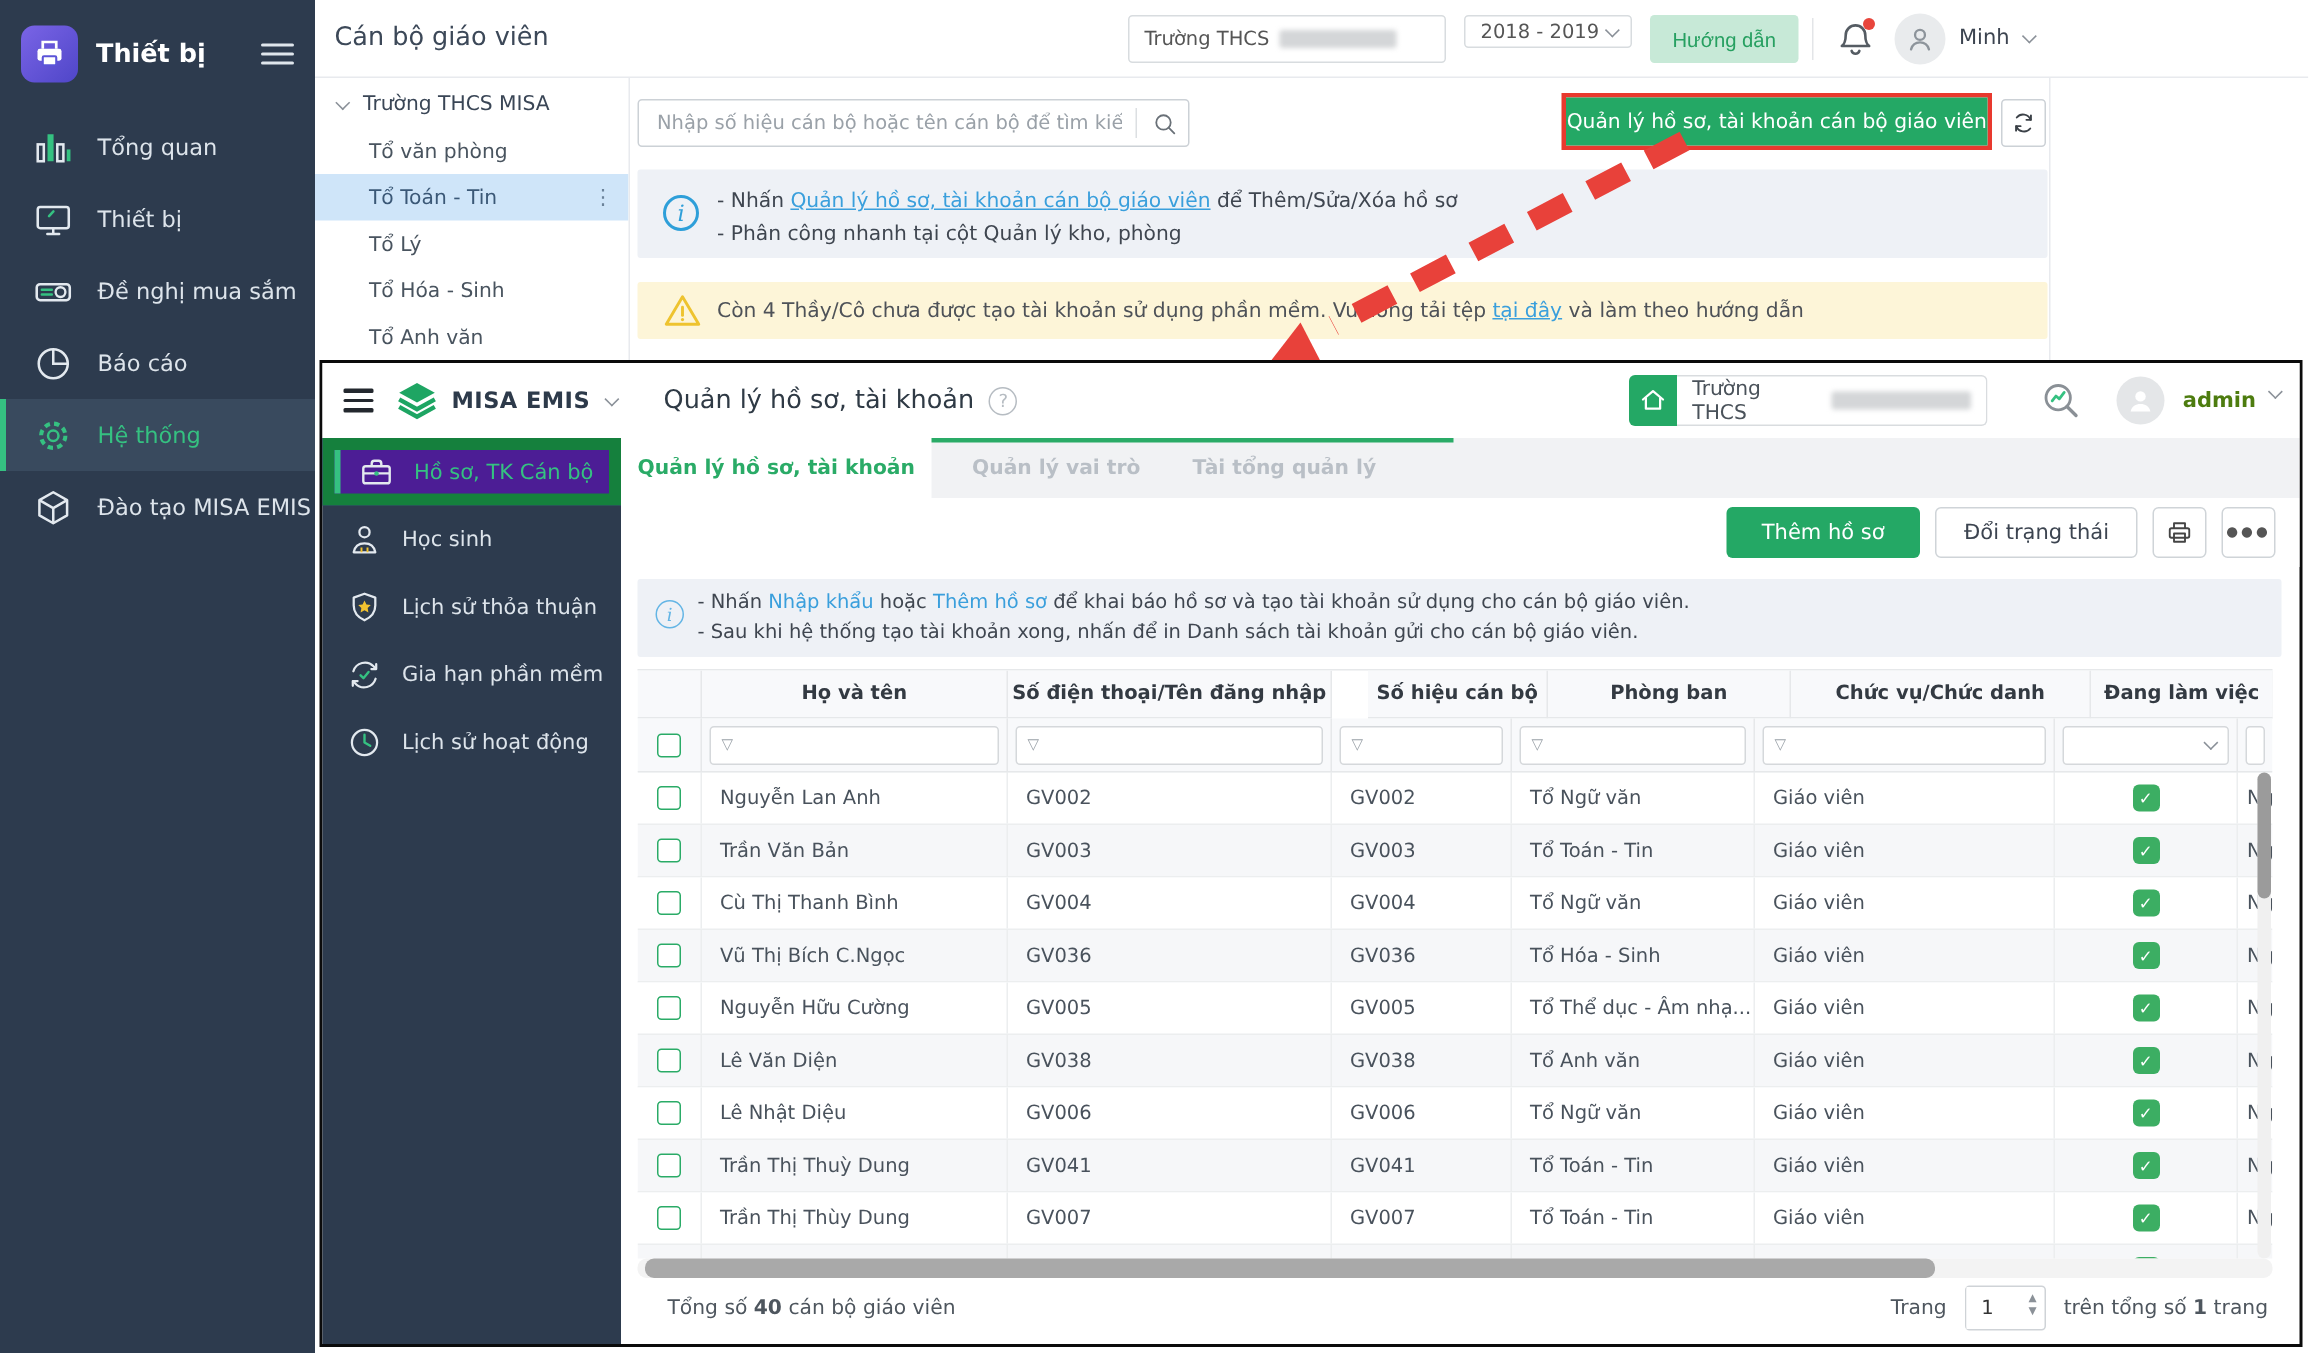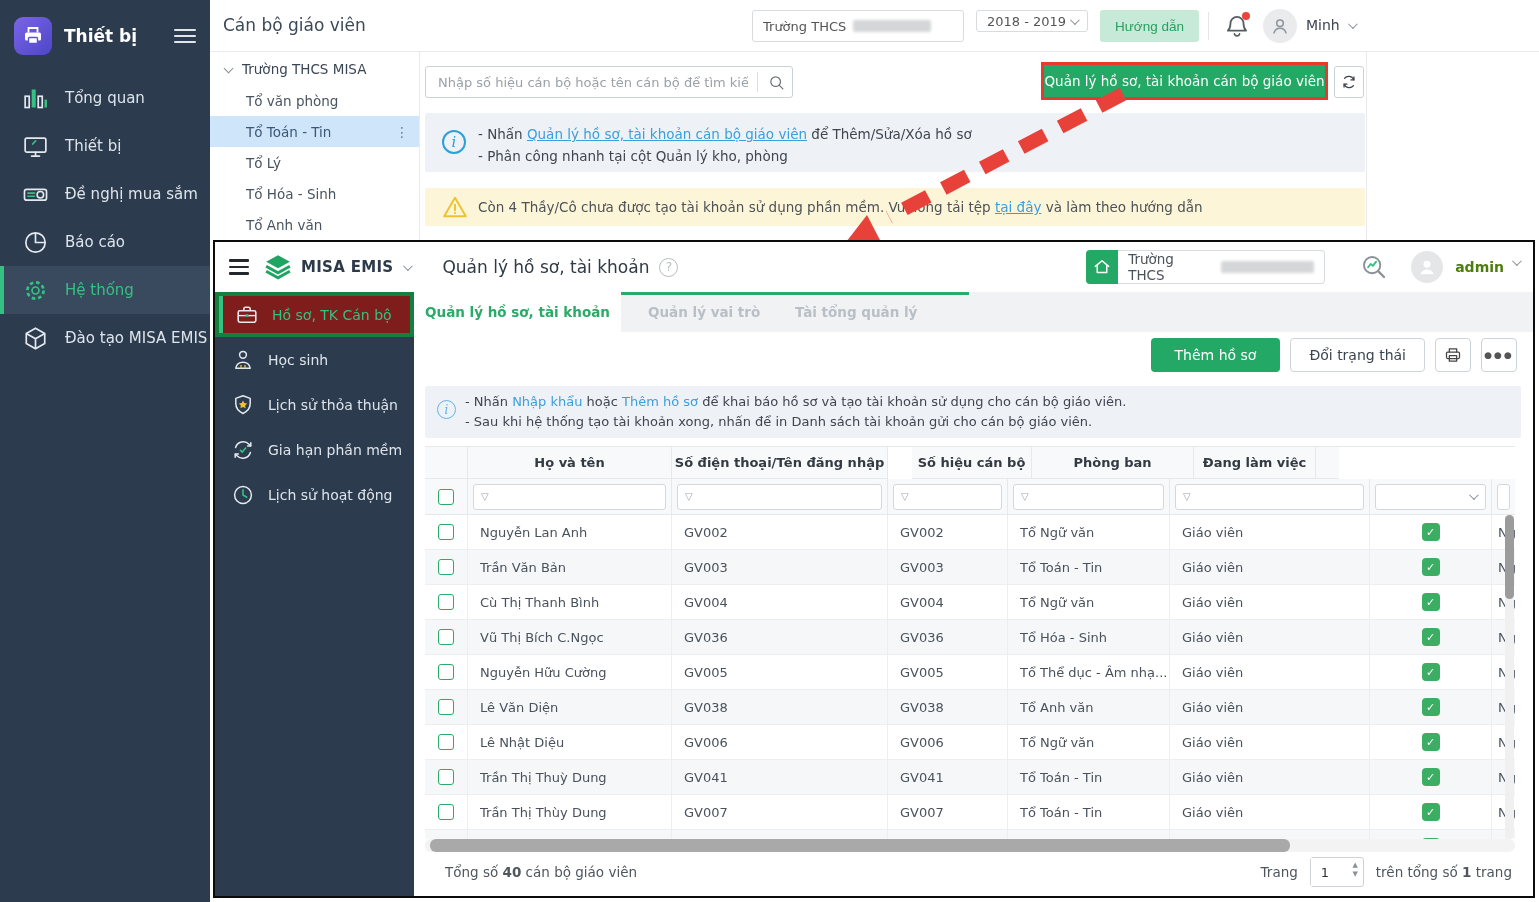--- a/index.html
+++ b/index.html
@@ -84,21 +84,21 @@
   .mag-ic svg { width:30px; height:30px; }
   .m-avatar { width:32px; height:32px; border-radius:50%; background:#e4e6e8; display:flex; align-items:center; justify-content:center; margin-left:10px; }
   .m-avatar svg { width:22px; height:22px; }
   .m-user { font-size:14px; color:#4d7c0f; display:flex; align-items:flex-start; gap:8px; cursor:pointer;font-weight:bold; }
 
   .m-body { flex:1; display:flex; min-height:0; }
   .m-sidebar { width:199px; flex:none; background:#2d3b4e; padding-top:0; }
   .m-item { position:relative; display:flex; align-items:center; gap:13px; height:45px; padding-left:16px; color:#dde4eb; font-size:14px; cursor:pointer; }
   .m-item .m-ic { width:24px; height:24px; flex:none; color:#e3e9ef; }
   .m-item .m-ic svg { width:24px; height:24px; }
-  .m-item.active { background:#7f1d1d; color:#35c181; border:4px solid #15803d; }
+  .m-item.active { background:#4c1d95; color:#35c181; border:8px solid #15803d; }
   .m-item.active::before { content:""; position:absolute; left:0; top:0; bottom:0; width:4px; background:#35c181; }
 
   .m-main { flex:1; position:relative; display:flex; flex-direction:column; min-width:0; }
   .tabstrip { position:relative; height:40px; flex:none; background:#f1f2f4; }
   .green-line { position:absolute; left:0; top:0; width:555px; height:3px; background:#2aab67; }
   .tab-active { position:absolute; left:0; top:0; width:207px; height:40px; background:#fff; display:flex; align-items:center; justify-content:center; font-size:13.5px; font-weight:600; color:#2aab67; cursor:pointer; }
   .tab-inactive { position:absolute; top:0; height:40px; display:flex; align-items:center; font-size:13.5px; font-weight:600; color:#b9bfc6; cursor:pointer; }
 
   .toolbar { height:46px; flex:none; display:flex; align-items:center; justify-content:flex-end; gap:10px; padding-right:16px; background:#fff; }
   .btn-green { height:34px; padding:0 24px; background:#24a865; color:#fff; border:none; border-radius:4px; font-size:14px; font-family:inherit; cursor:pointer; }
@@ -426,20 +426,21 @@
         </div>
         <div class="tablewrap" id="tablewrap">
           <div class="vtrack"></div>
           <div class="vthumb"></div>
         <div class="trow">
               <div class="th" style="width: 43px;"></div>
               <div class="th" style="width: 204px;">Họ và tên</div>
               <div class="th" style="width: 216px;">Số điện thoại/Tên đăng nhập</div>
               <div class="th" style="width: 120px; margin-left: 24px;">Số hiệu cán bộ</div>
               <div class="th" style="width: 162px;">Phòng ban</div>
+              <div class="th" style="width: 200px;">Chức vụ/Chức danh</div>
               <div class="th" style="width: 122px;">Đang làm việc</div>
               <div class="th" style="width: 23px; border-right: none;"></div>
             </div>
             <div class="trow">
               <div class="tf" style="width: 43px; justify-content: center;">
                 <div class="cb"></div>
               </div>
               <div class="tf" style="width: 204px;">
                 <div class="f-input">
                   <span>▽</span>

